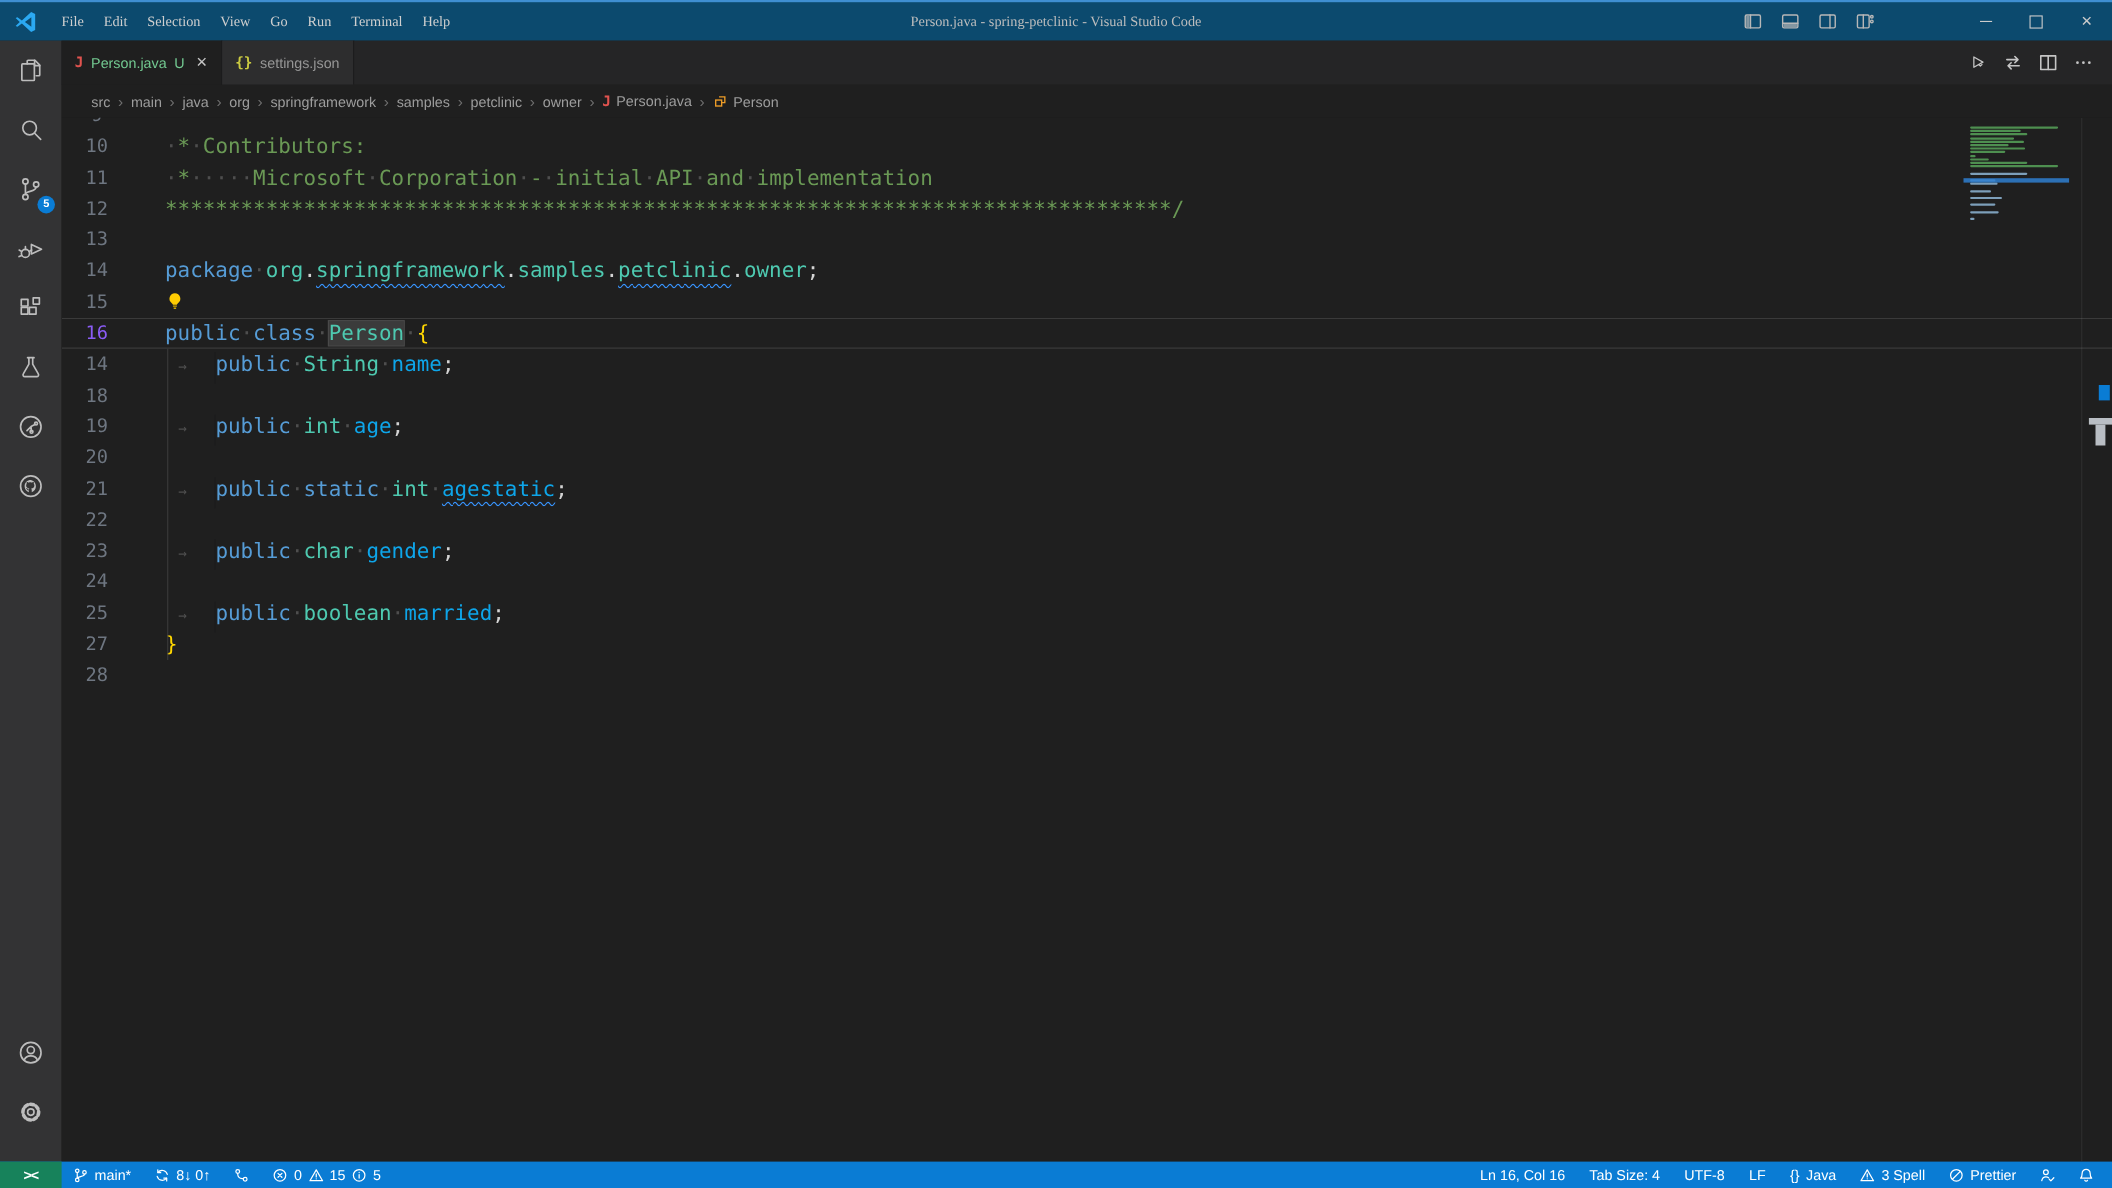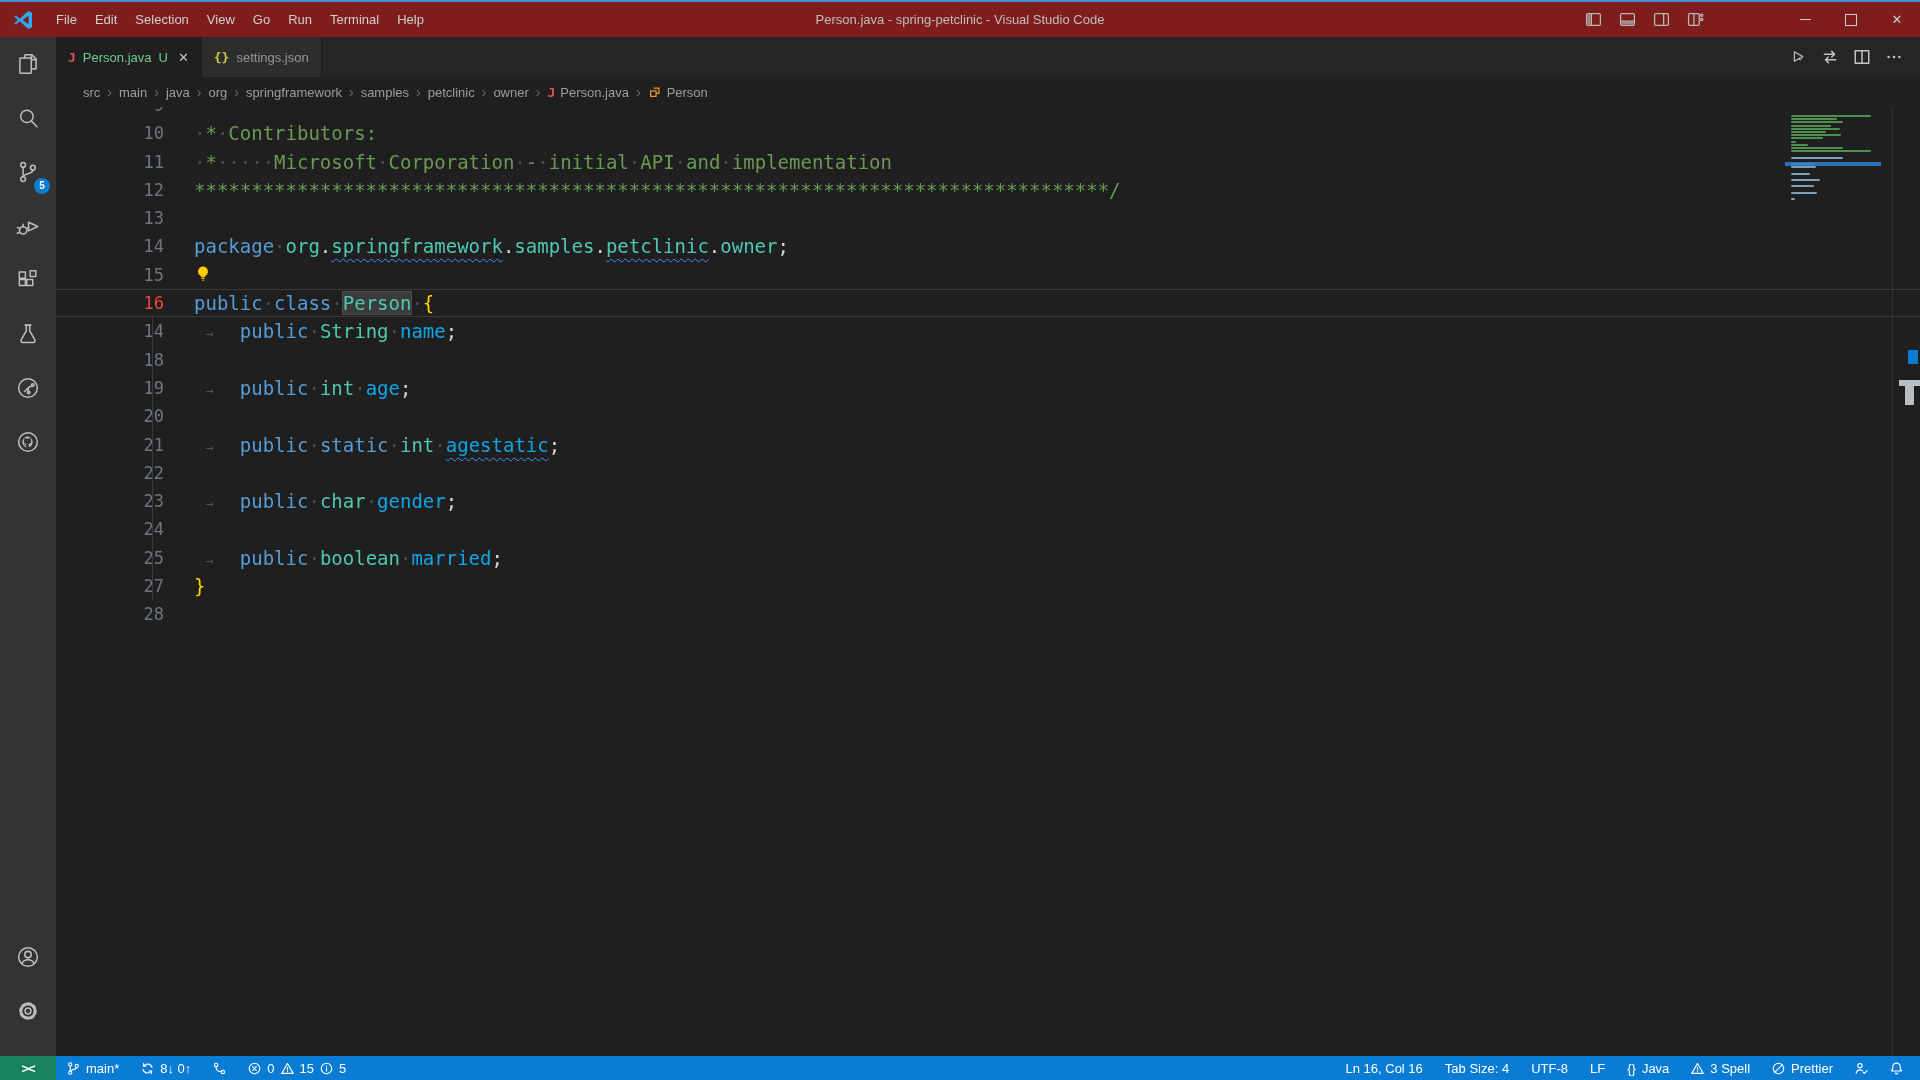--- a/index.html
+++ b/index.html
@@ -3,22 +3,22 @@
 <meta charset="utf-8">
 <style>
   html,body{margin:0;padding:0;}
   body{width:1920px;height:1080px;overflow:hidden;background:#1f1f1f;
        font-family:"Liberation Sans","DejaVu Sans",sans-serif;color:#ccc;position:relative;
        -webkit-font-smoothing:antialiased;}
   .ic{display:inline-block;vertical-align:middle;fill:none;stroke:currentColor;stroke-width:1.5;stroke-linecap:round;stroke-linejoin:round;}
   .ic .fill{fill:currentColor;stroke:none;}
 
   
-  #titlebar{position:absolute;top:0;left:0;right:0;height:37px;background:#7f1d1d;
-            border-top:2px solid #3f8fd2;box-sizing:border-box;display:flex;align-items:center;}
+  #titlebar{position:absolute;top:0;left:0;right:0;height:37px;background:#0c4a6e;
+            border-top:2px solid #3f8fd2;box-sizing:border-box;display:flex;align-items:center;font-family:Liberation Serif, serif;}
   #vscode-logo{width:22px;height:22px;margin:0 13px 0 12px;flex:none;}
   .menu-item{padding:0 9px;font-size:13px;color:#cfcfcf;line-height:35px;cursor:default;}
   #window-title{position:absolute;left:0;right:0;text-align:center;font-size:13px;color:#bdbdbd;pointer-events:none;}
   #titlebar-right{margin-left:auto;display:flex;align-items:center;height:100%;}
   .layout-btn{width:34px;height:100%;display:flex;align-items:center;justify-content:center;color:#b8b8b8;}
   .layout-btn svg{width:17px;height:17px;stroke-width:1.2;}
   #layout-group{display:flex;margin-right:70px;}
   .win-btn{width:46px;height:100%;display:flex;align-items:center;justify-content:center;color:#cccccc;font-size:13px;}
   .win-glyph-min{width:11px;height:1px;background:#ccc;}
   .win-glyph-max{width:10px;height:10px;border:1px solid #ccc;}
@@ -53,23 +53,23 @@
   .bc-sep{margin:0 7px;color:#6e6e6e;font-size:14px;}
   .bc-seg{cursor:default;}
   .bc-file-icon{font-family:"DejaVu Sans Mono",monospace;font-weight:bold;color:#e0534f;margin-right:5px;}
   .bc-sym-icon svg{width:14px;height:14px;stroke:#ee9d28;stroke-width:1.4;margin-right:5px;}
 
   
   #editor{position:absolute;top:107px;left:56px;right:0;bottom:24px;background:#1f1f1f;overflow:hidden;}
   #lines{position:relative;margin-top:-16px;}
   .row{display:flex;height:28.3px;line-height:28.3px;position:relative;white-space:pre;}
   .row.cur{box-shadow:inset 0 1px 0 #3a3a3a, inset 0 -1px 0 #3a3a3a;}
-  .ln{flex:none;width:64px;margin-right:30px;text-align:right;color:#6e7681;
-      font-family:"DejaVu Sans Mono","Liberation Mono",monospace;font-size:17px;padding-left:44px;}
-  .row.cur .ln{color:#ef4444;}
+  .ln{flex:none;width:64px;margin-right:30px;text-align:center;color:#6e7681;
+      font-family:"DejaVu Sans Mono","Liberation Mono",monospace;font-size:17px;}
+  .row.cur .ln{color:#8b5cf6;}
   .code{flex:1;font-family:"DejaVu Sans Mono","Liberation Mono",monospace;font-size:19px;}
   .tok.cmt{color:#6a9955;} .tok.kw{color:#569cd6;} .tok.type{color:#4ec9b0;}
   .tok.pkg{color:#4ec9b0;} .tok.var{color:#0ea5e9;} .tok.pun{color:#d4d4d4;}
   .tok.brace{color:#ffd700;} .tok.ws{color:#4e4e4e;}
   .tok.tab{display:inline-block;width:45.8px;color:#4e4e4e;}
   .tok.sq{text-decoration:underline;text-decoration-style:wavy;text-decoration-color:#3794ff;
           text-decoration-thickness:1.3px;text-underline-offset:5px;}
   .tok.hl{background:rgba(118,118,118,0.32);outline:1px solid rgba(160,160,160,0.35);}
   .bulb{display:inline-flex;width:18px;height:18px;vertical-align:middle;margin-top:-4px;}
   #indent-guide{position:absolute;left:96px;width:1px;background:#3b3b3b;}

